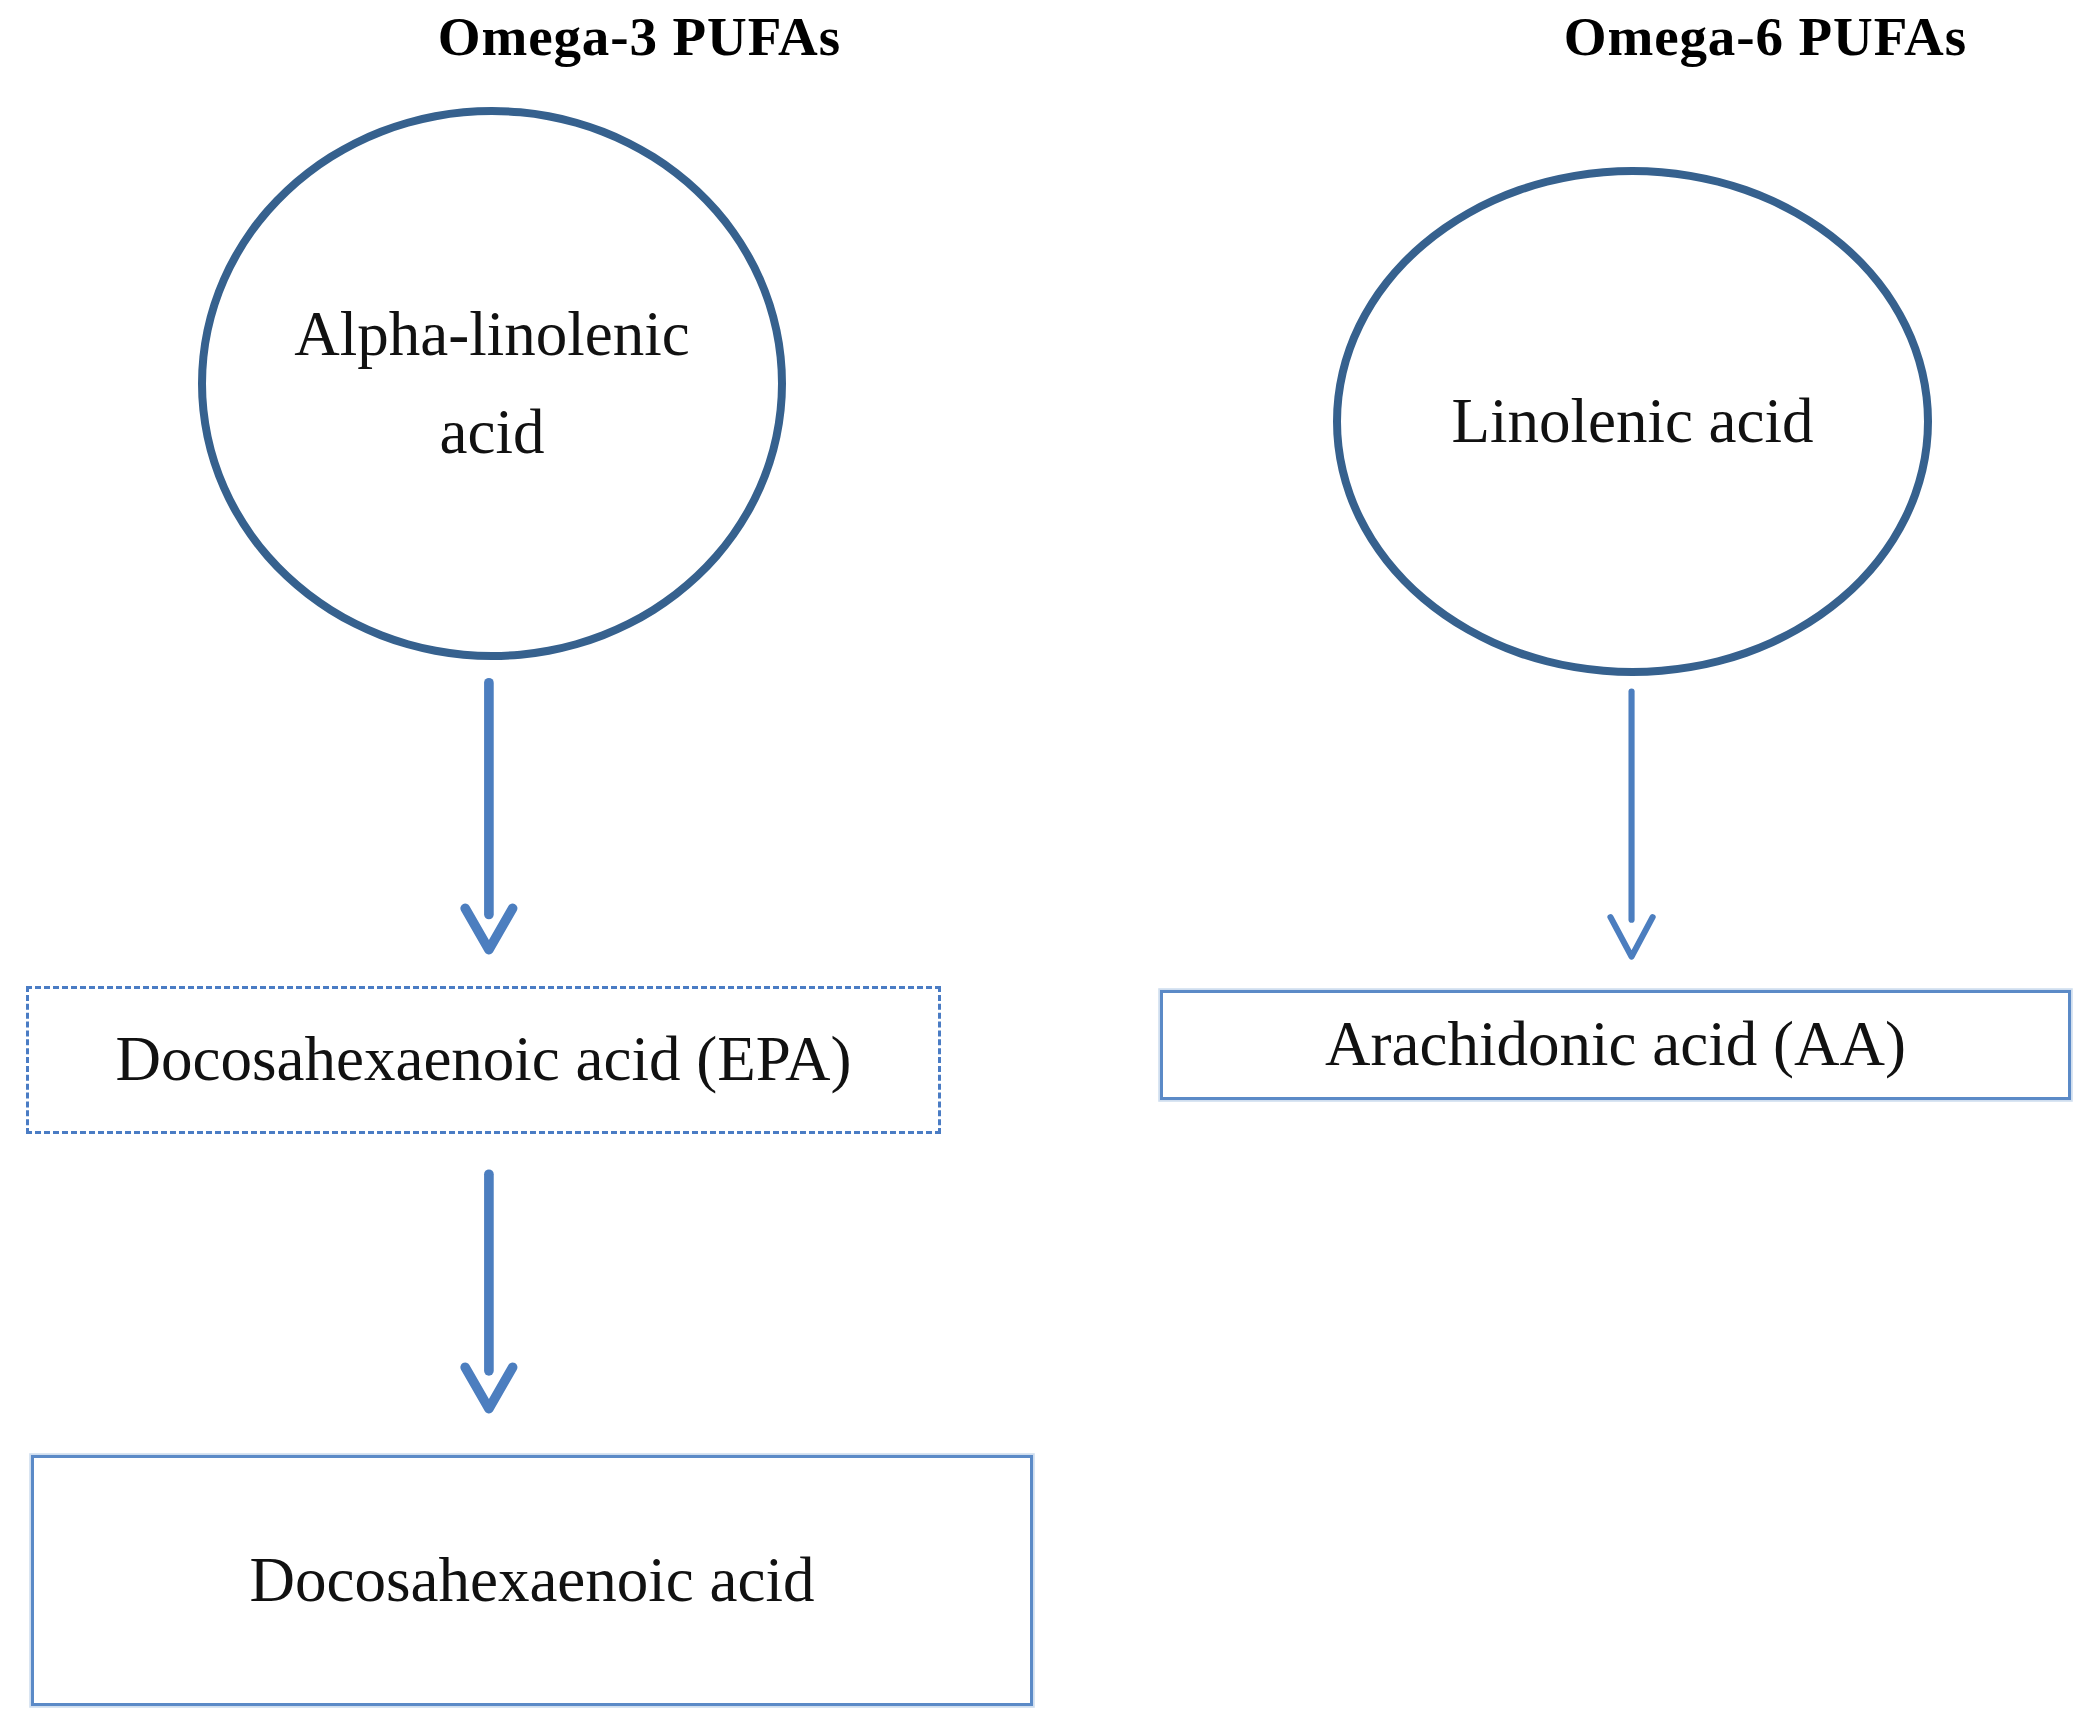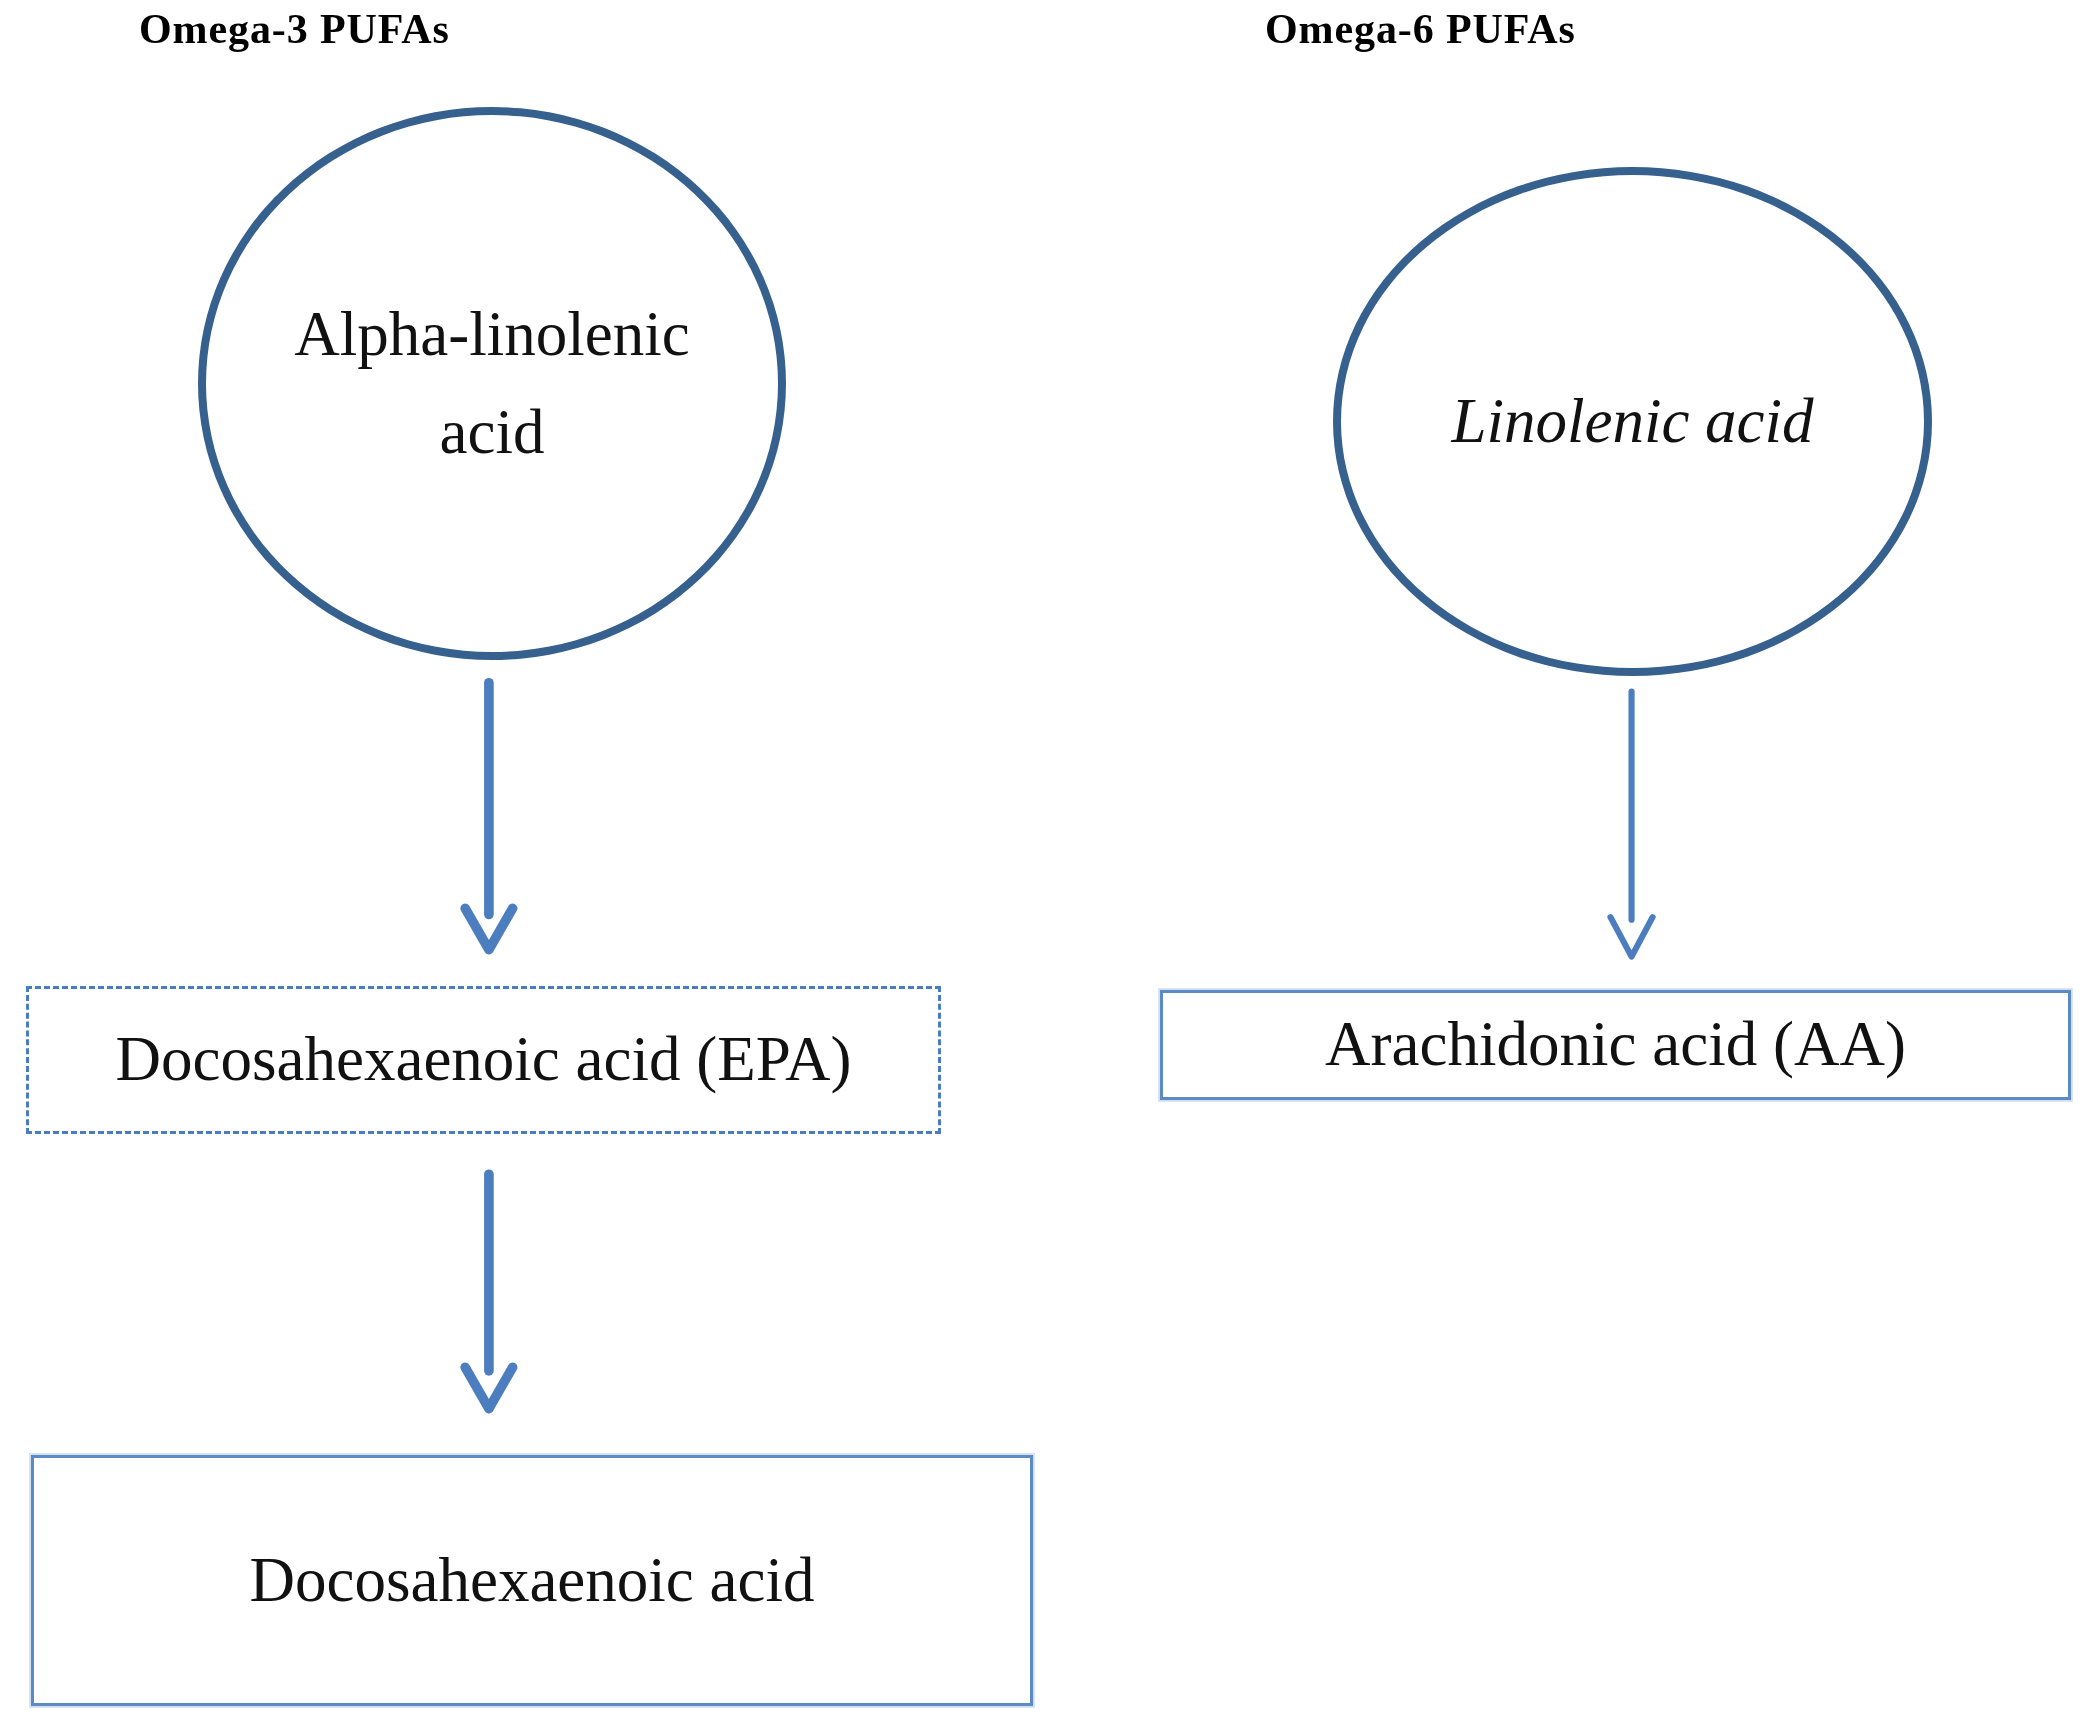--- a/index.html
+++ b/index.html
@@ -37,42 +37,42 @@
     stroke-linecap: round;
     stroke-linejoin: round;
   }
   .arrow.thick { stroke-width: 11; }
   .arrow.thin  { stroke-width: 7;  }
 
   .heading {
     position: absolute;
     top: 5.3px;
     width: 702px;
-    text-align: left;
-    font-size: 42px;
+    text-align: right;
+    font-size: 55px;
     font-weight: bold;
     color: var(--heading-text, #000000);
     letter-spacing: 0.9px;
     white-space: nowrap;
   }
   .heading-left  { left: 139px; }
   .heading-right { left: 1265px; }
 
   .ellipse {
     position: absolute;
     border: 8px solid var(--ellipse-stroke, #36618E);
     border-radius: 50%;
     background: var(--background, #ffffff);
     display: flex;
     align-items: center;
     justify-content: center;
     text-align: center;
   }
   .ellipse-left  { left: 198px;  top: 107px; width: 588px; height: 553px; }
-  .ellipse-right { left: 1333px; top: 167px; width: 599px; height: 509px; font-style: italic; }
+  .ellipse-right { left: 1333px; top: 167px; width: 599px; height: 509px; }
 
   .node-label {
     font-size: 63px;
     line-height: 1.55;
     color: var(--text, #111111);
   }
   .node-label .line { display: block; }
 
   .box {
     position: absolute;

